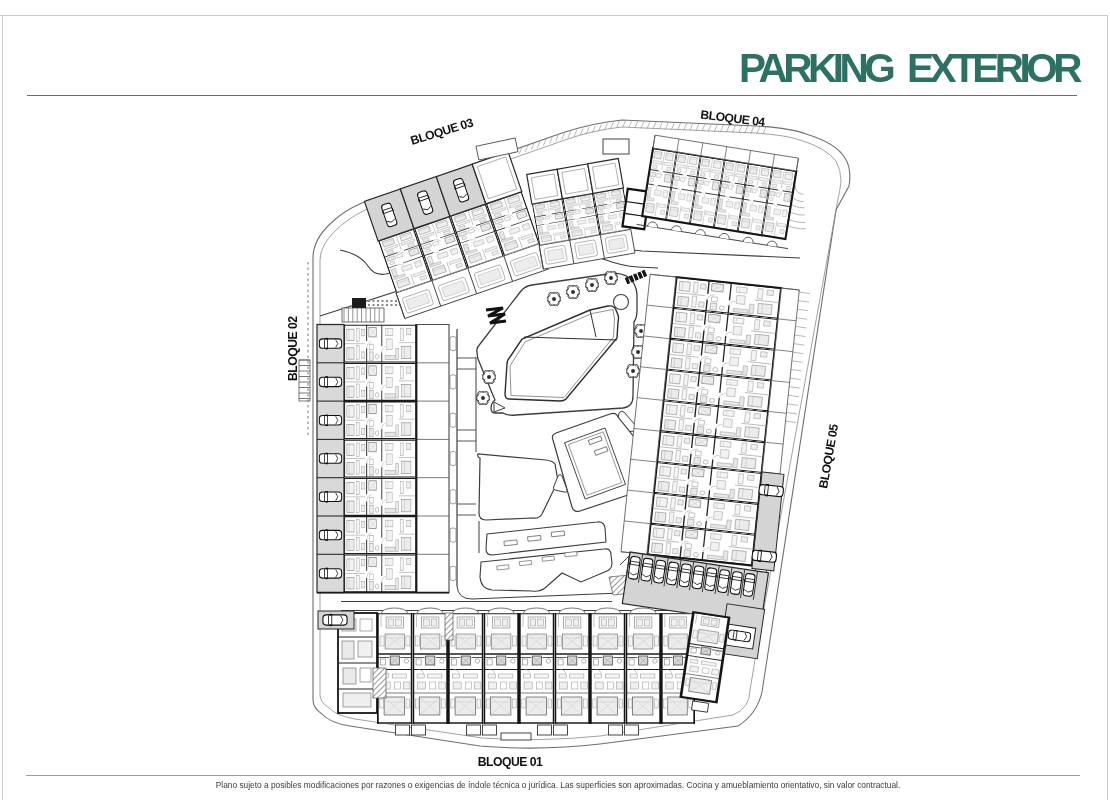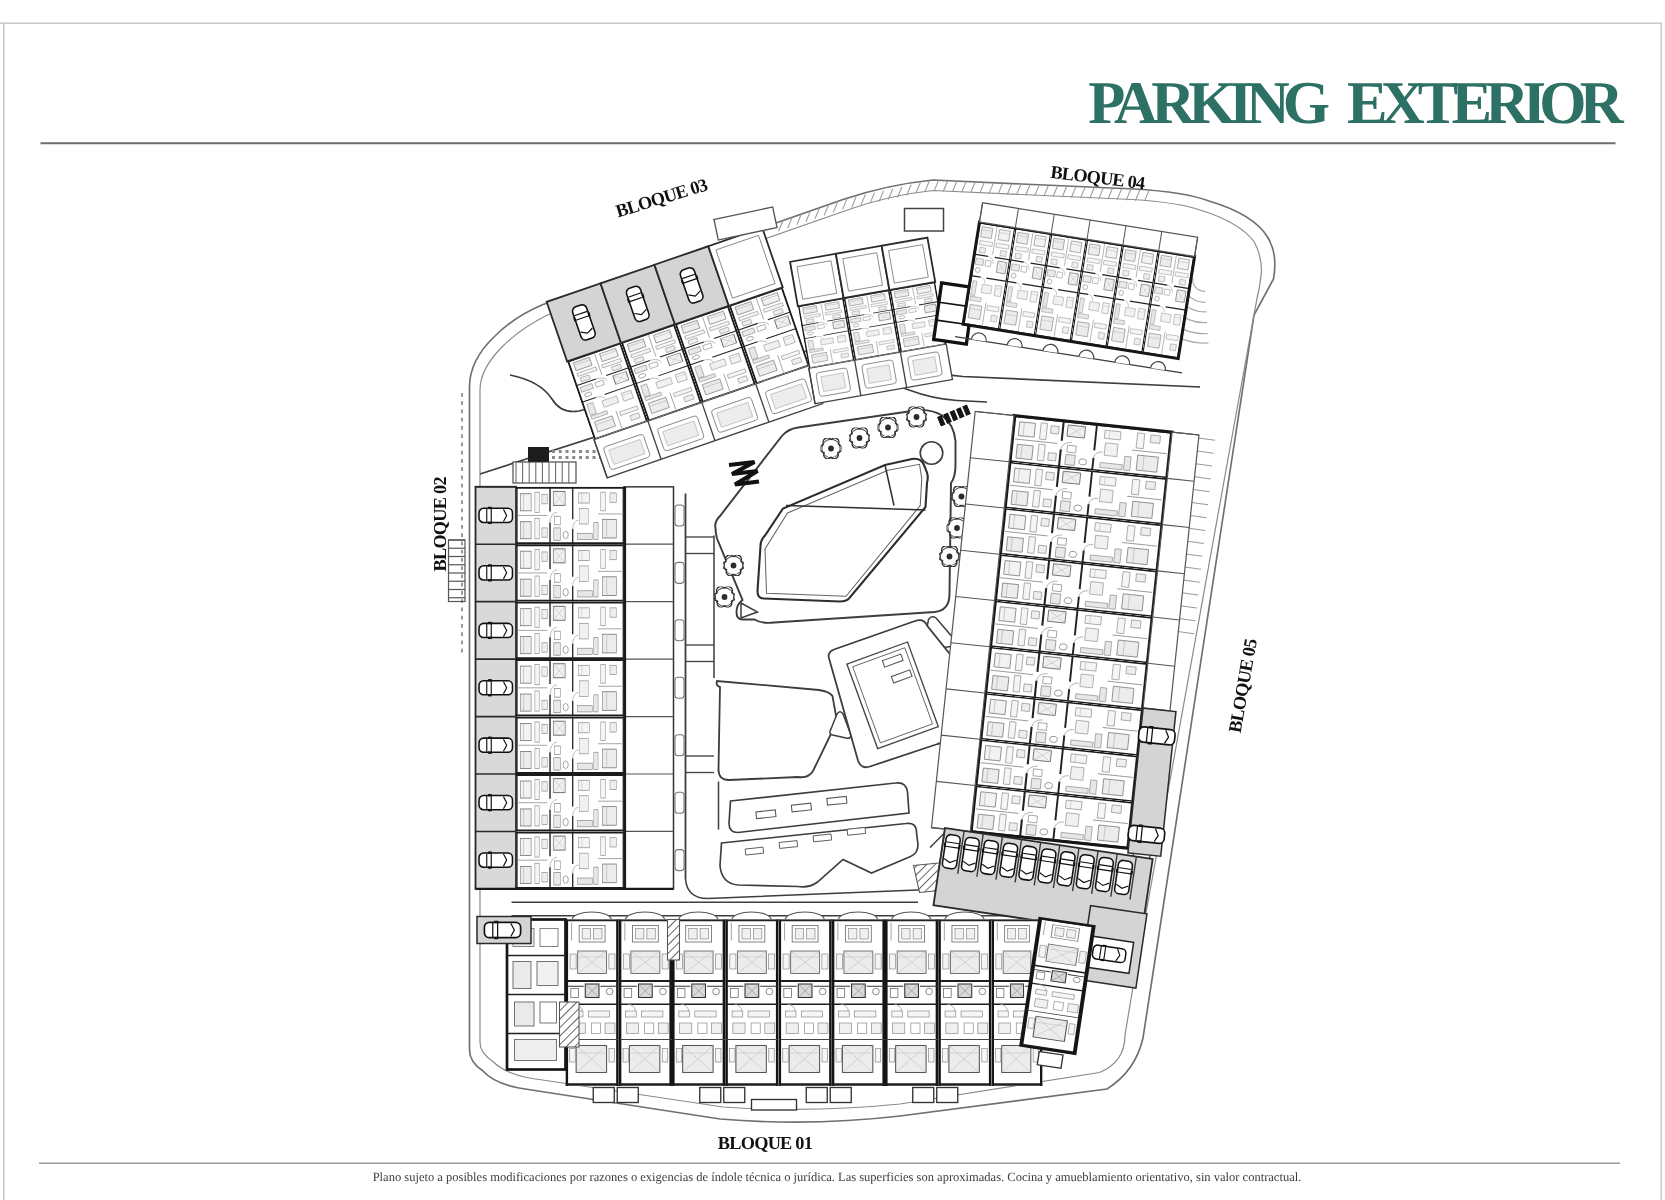--- a/index.html
+++ b/index.html
@@ -1,16 +1,16 @@
 <!DOCTYPE html>
 <html><head><meta charset="utf-8">
 <style>
 html,body{margin:0;padding:0;background:#fff;}
 #page{position:relative;width:1110px;height:800px;background:#737373;overflow:hidden;
-font-family:Liberation Serif, serif;}
+font-family:Liberation Sans, sans-serif;}
 </style></head><body>
 <div id="page">
 <svg width="1110" height="800" viewBox="0 0 1110 800">
 <defs>
 <symbol id="aptU" viewBox="0 0 37 100" preserveAspectRatio="none">
   <rect x="0" y="0" width="37" height="100" fill="#fff" stroke="none"></rect>
   <line x1="0.6" y1="0" x2="0.6" y2="100" stroke="#1b1b1b" stroke-width="1.3"></line>
   <line x1="36.4" y1="0" x2="36.4" y2="100" stroke="#1b1b1b" stroke-width="1.3"></line>
   <line x1="0" y1="0.8" x2="37" y2="0.8" stroke="#1b1b1b" stroke-width="1.4"></line>
   <rect x="3.5" y="4" width="11" height="10" fill="#ececec" stroke="#7a7a7a" stroke-width="0.55"></rect>

